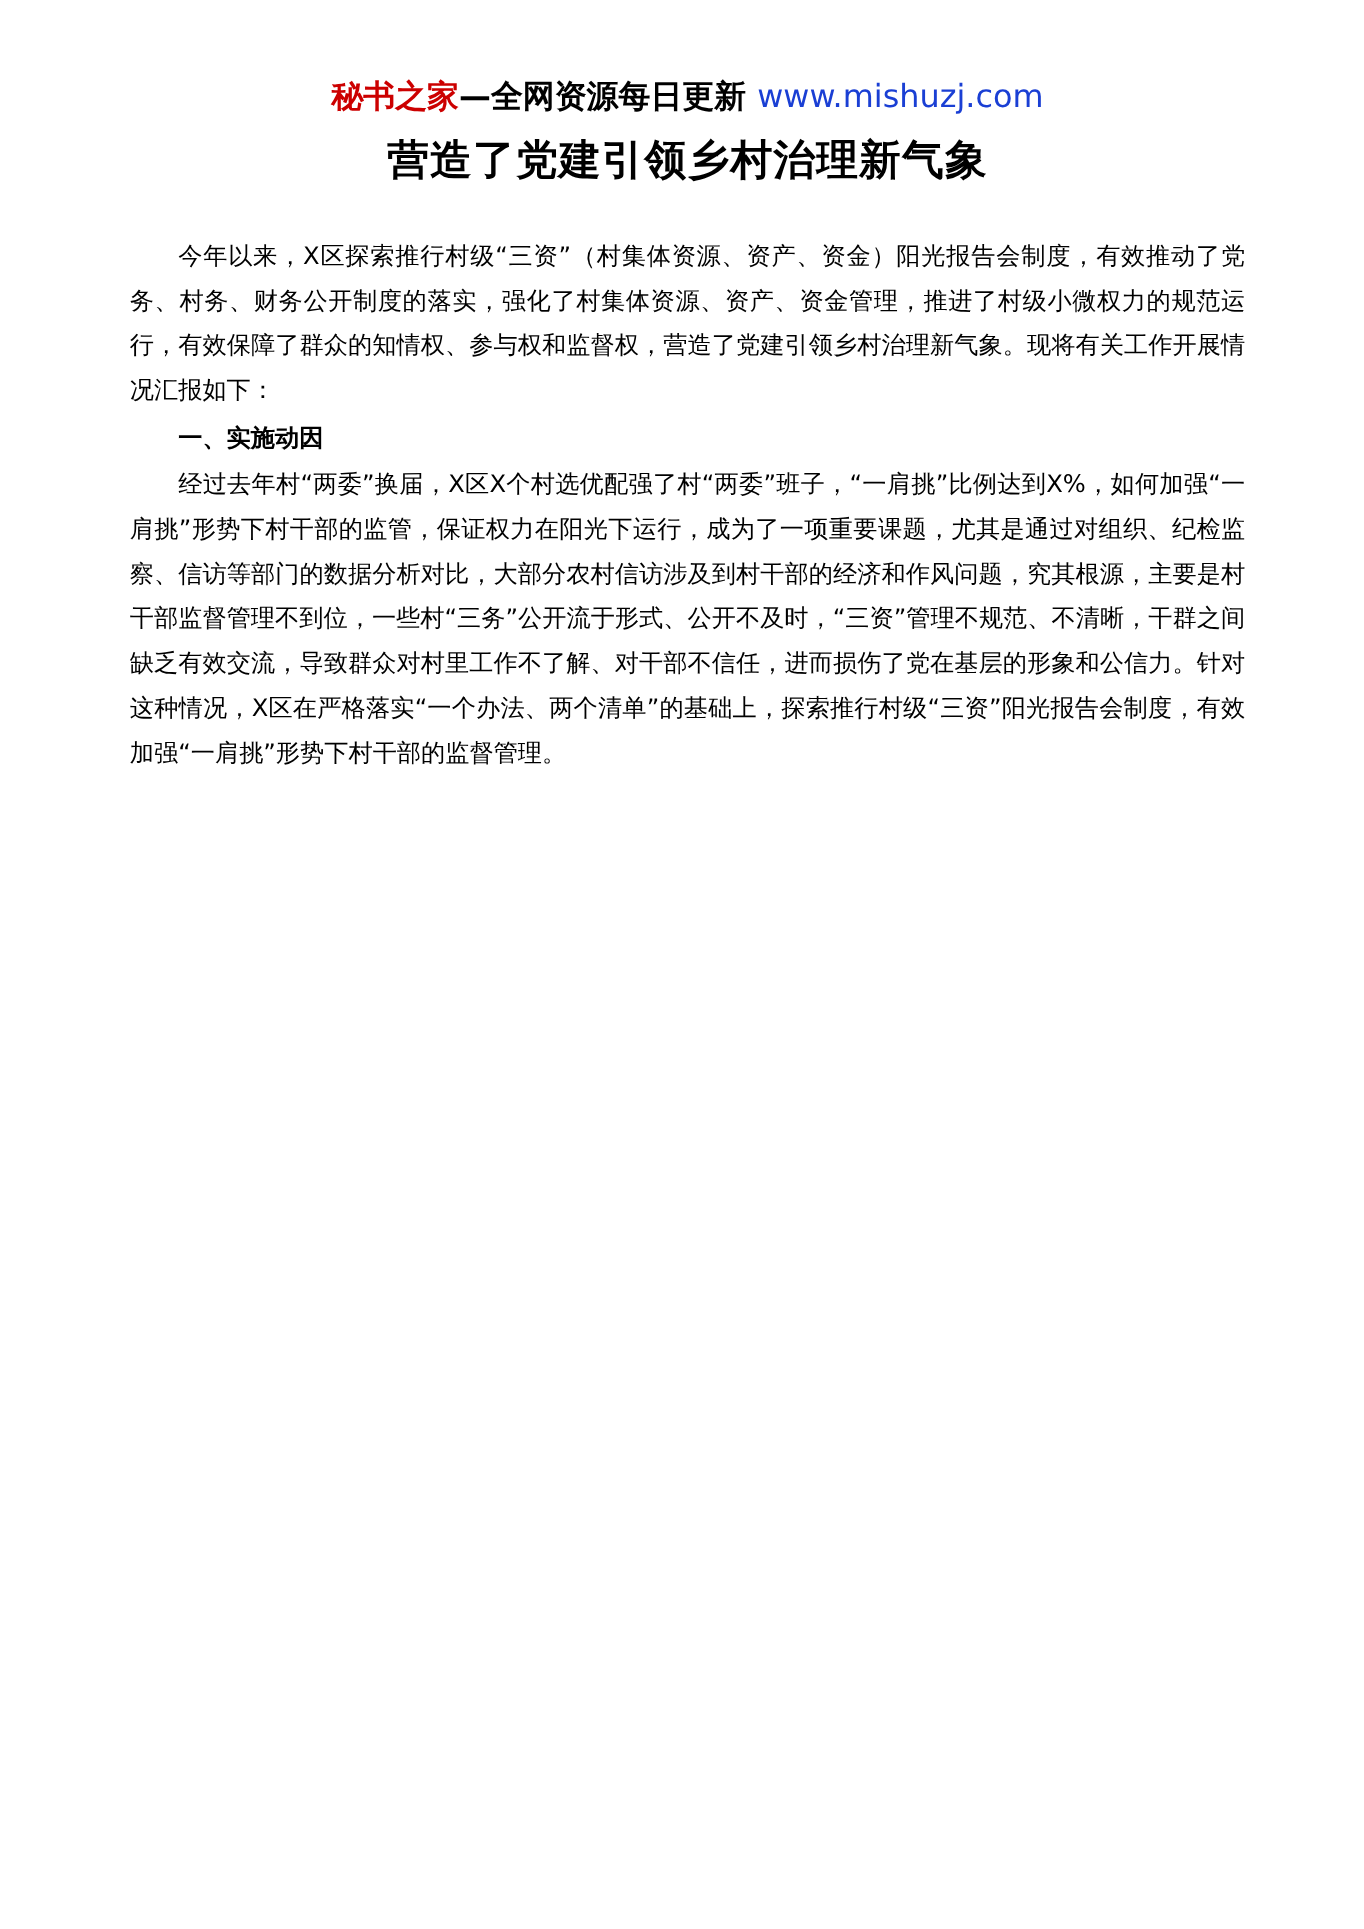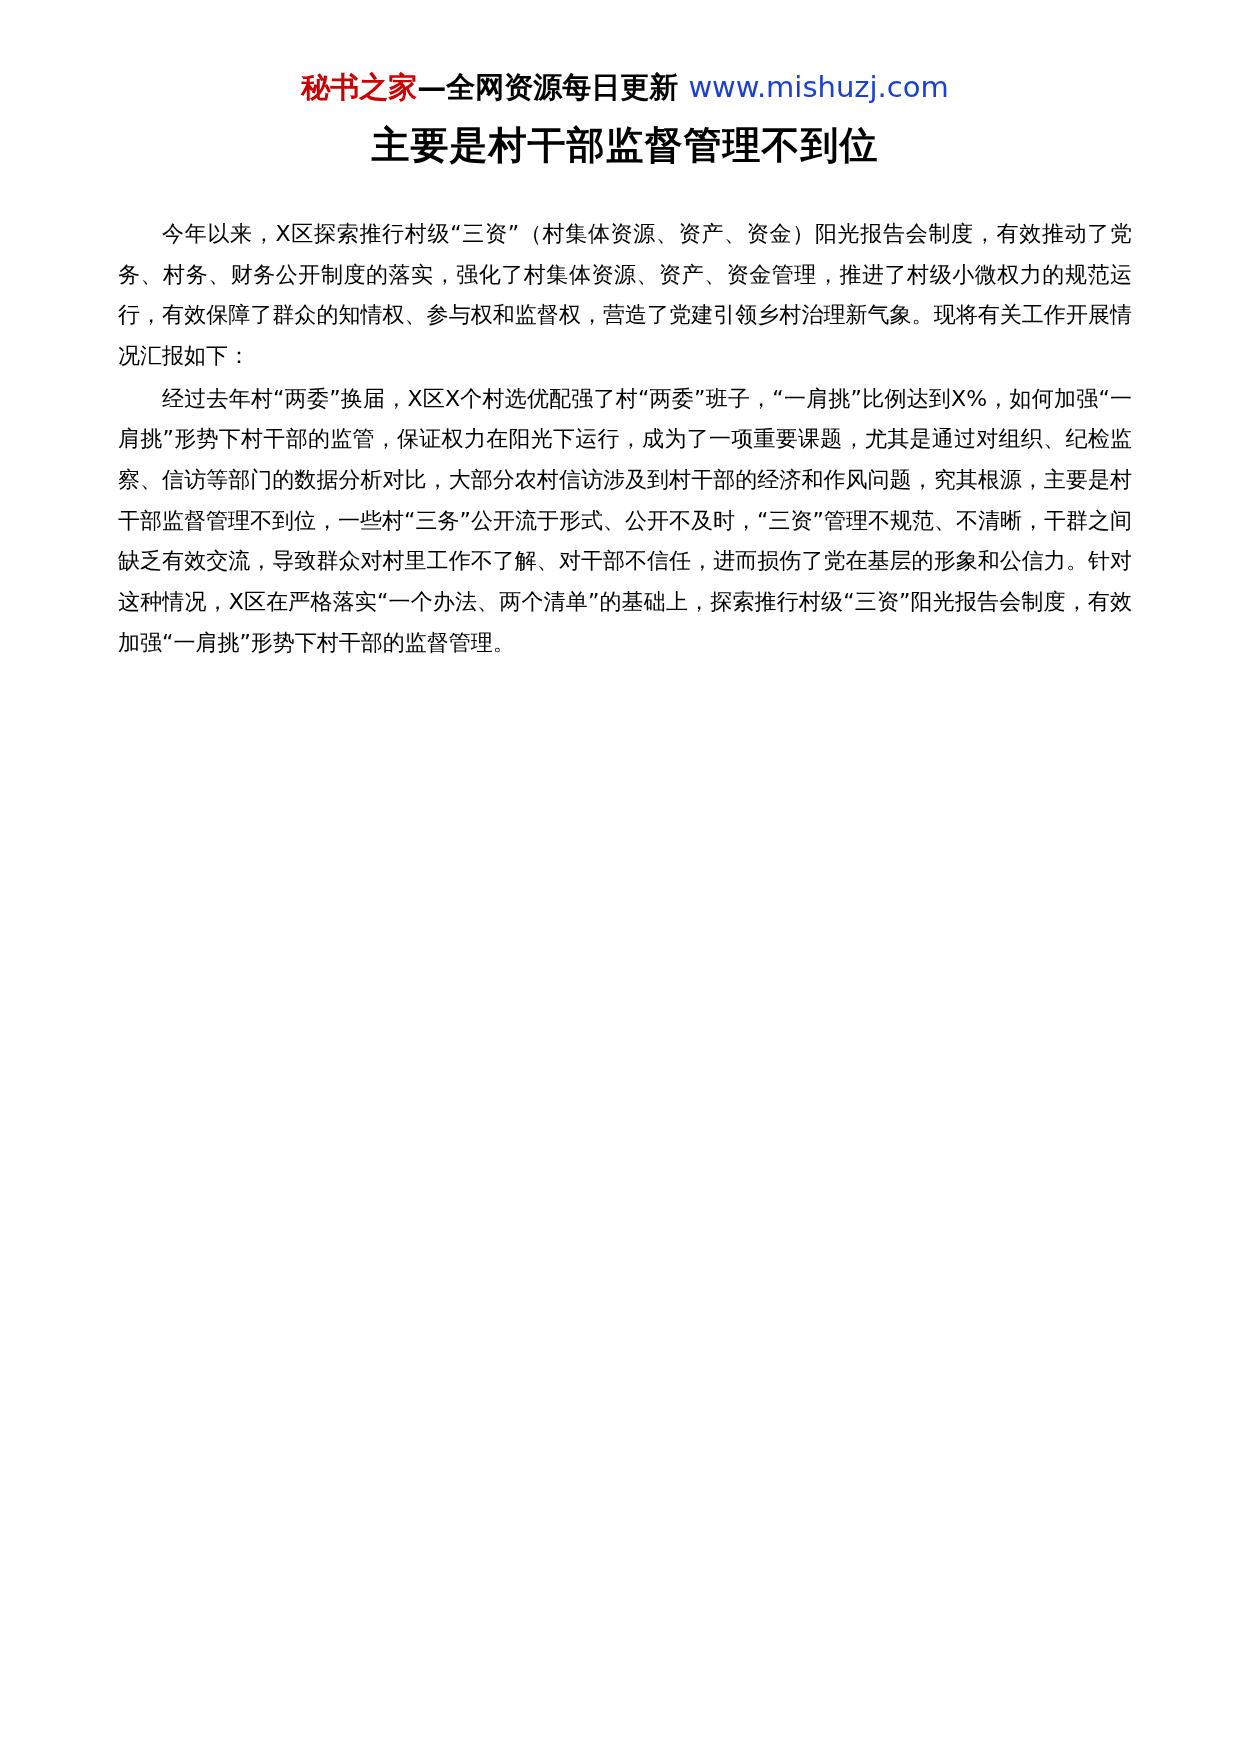--- a/index.html
+++ b/index.html
@@ -61,20 +61,21 @@
 </style>
 </head>
 <body>
 
 <div class="page">
 
   <div class="watermark">
     <span class="brand">秘书之家</span><span class="tagline">—全网资源每日更新 </span><span class="url">www.mishuzj.com</span>
   </div>
 
-  <h1 class="doc-title">主要是村干部监督管理不到位</h1>
+  <h1 class="doc-title">营造了党建引领乡村治理新气象</h1>
 
   <p class="para">今年以来，X区探索推行村级“三资”（村集体资源、资产、资金）阳光报告会制度，有效推动了党务、村务、财务公开制度的落实，强化了村集体资源、资产、资金管理，推进了村级小微权力的规范运行，有效保障了群众的知情权、参与权和监督权，营造了党建引领乡村治理新气象。现将有关工作开展情况汇报如下：</p>
 
+  <p class="para heading">一、实施动因</p>
 
   <p class="para">经过去年村“两委”换届，X区X个村选优配强了村“两委”班子，“一肩挑”比例达到X%，如何加强“一肩挑”形势下村干部的监管，保证权力在阳光下运行，成为了一项重要课题，尤其是通过对组织、纪检监察、信访等部门的数据分析对比，大部分农村信访涉及到村干部的经济和作风问题，究其根源，主要是村干部监督管理不到位，一些村“三务”公开流于形式、公开不及时，“三资”管理不规范、不清晰，干群之间缺乏有效交流，导致群众对村里工作不了解、对干部不信任，进而损伤了党在基层的形象和公信力。针对这种情况，X区在严格落实“一个办法、两个清单”的基础上，探索推行村级“三资”阳光报告会制度，有效加强“一肩挑”形势下村干部的监督管理。</p>
 
 </div>
 
 </body></html>

